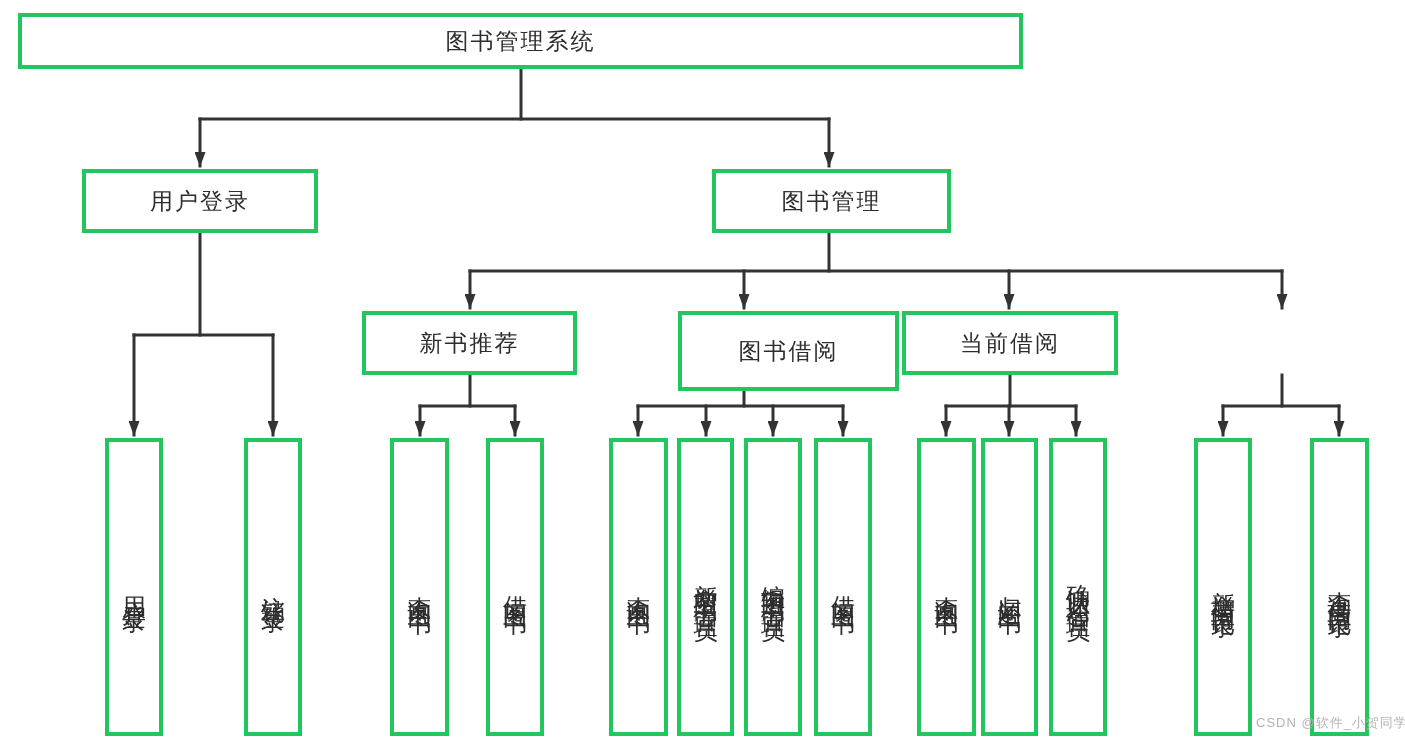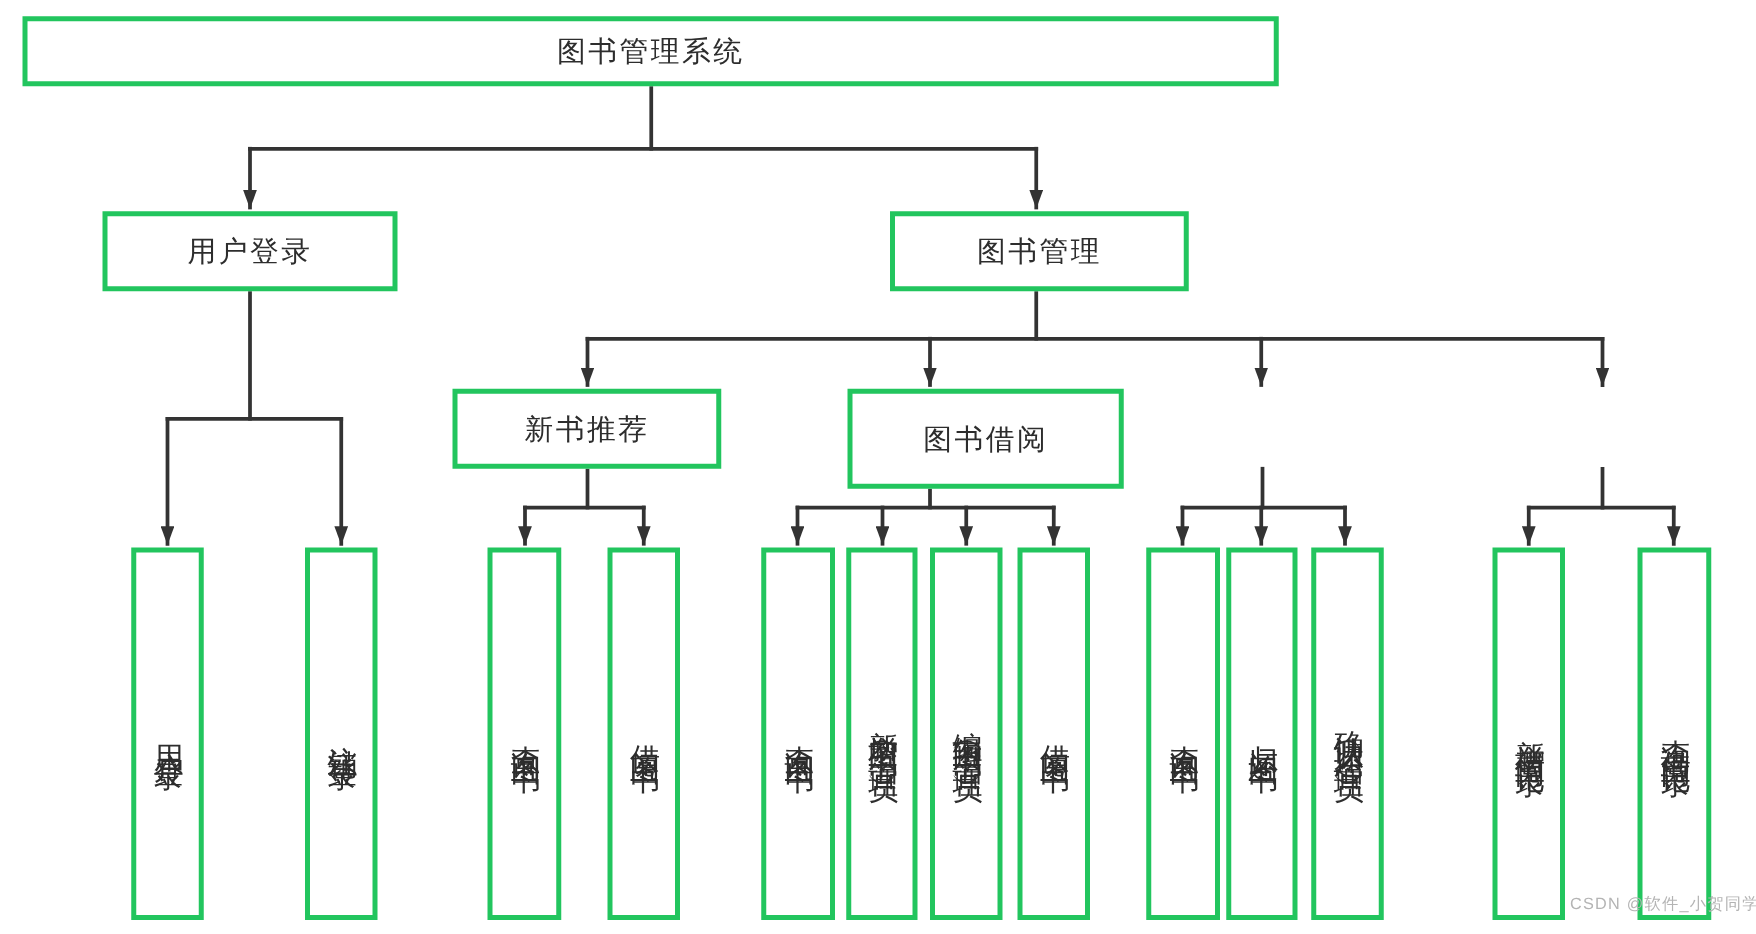--- a/index.html
+++ b/index.html
@@ -122,20 +122,21 @@
     </g>
   </svg>
 
   <div class="box b-root">图书管理系统</div>
 
   <div class="box b-user-login">用户登录</div>
   <div class="box b-book-mgmt">图书管理</div>
 
   <div class="box b-new-book">新书推荐</div>
   <div class="box b-book-borrow">图书借阅</div>
+  <div class="box b-current-borrow">当前借阅</div>
 
   <div class="box leaf l1">用户登录</div>
   <div class="box leaf l2">注销登录</div>
 
   <div class="box leaf l3">查询图书</div>
   <div class="box leaf l4">借阅图书</div>
 
   <div class="box leaf l5">查询图书</div>
   <div class="box leaf l6">新增图书（管理员）</div>
   <div class="box leaf l7">编辑图书（管理员）</div>

